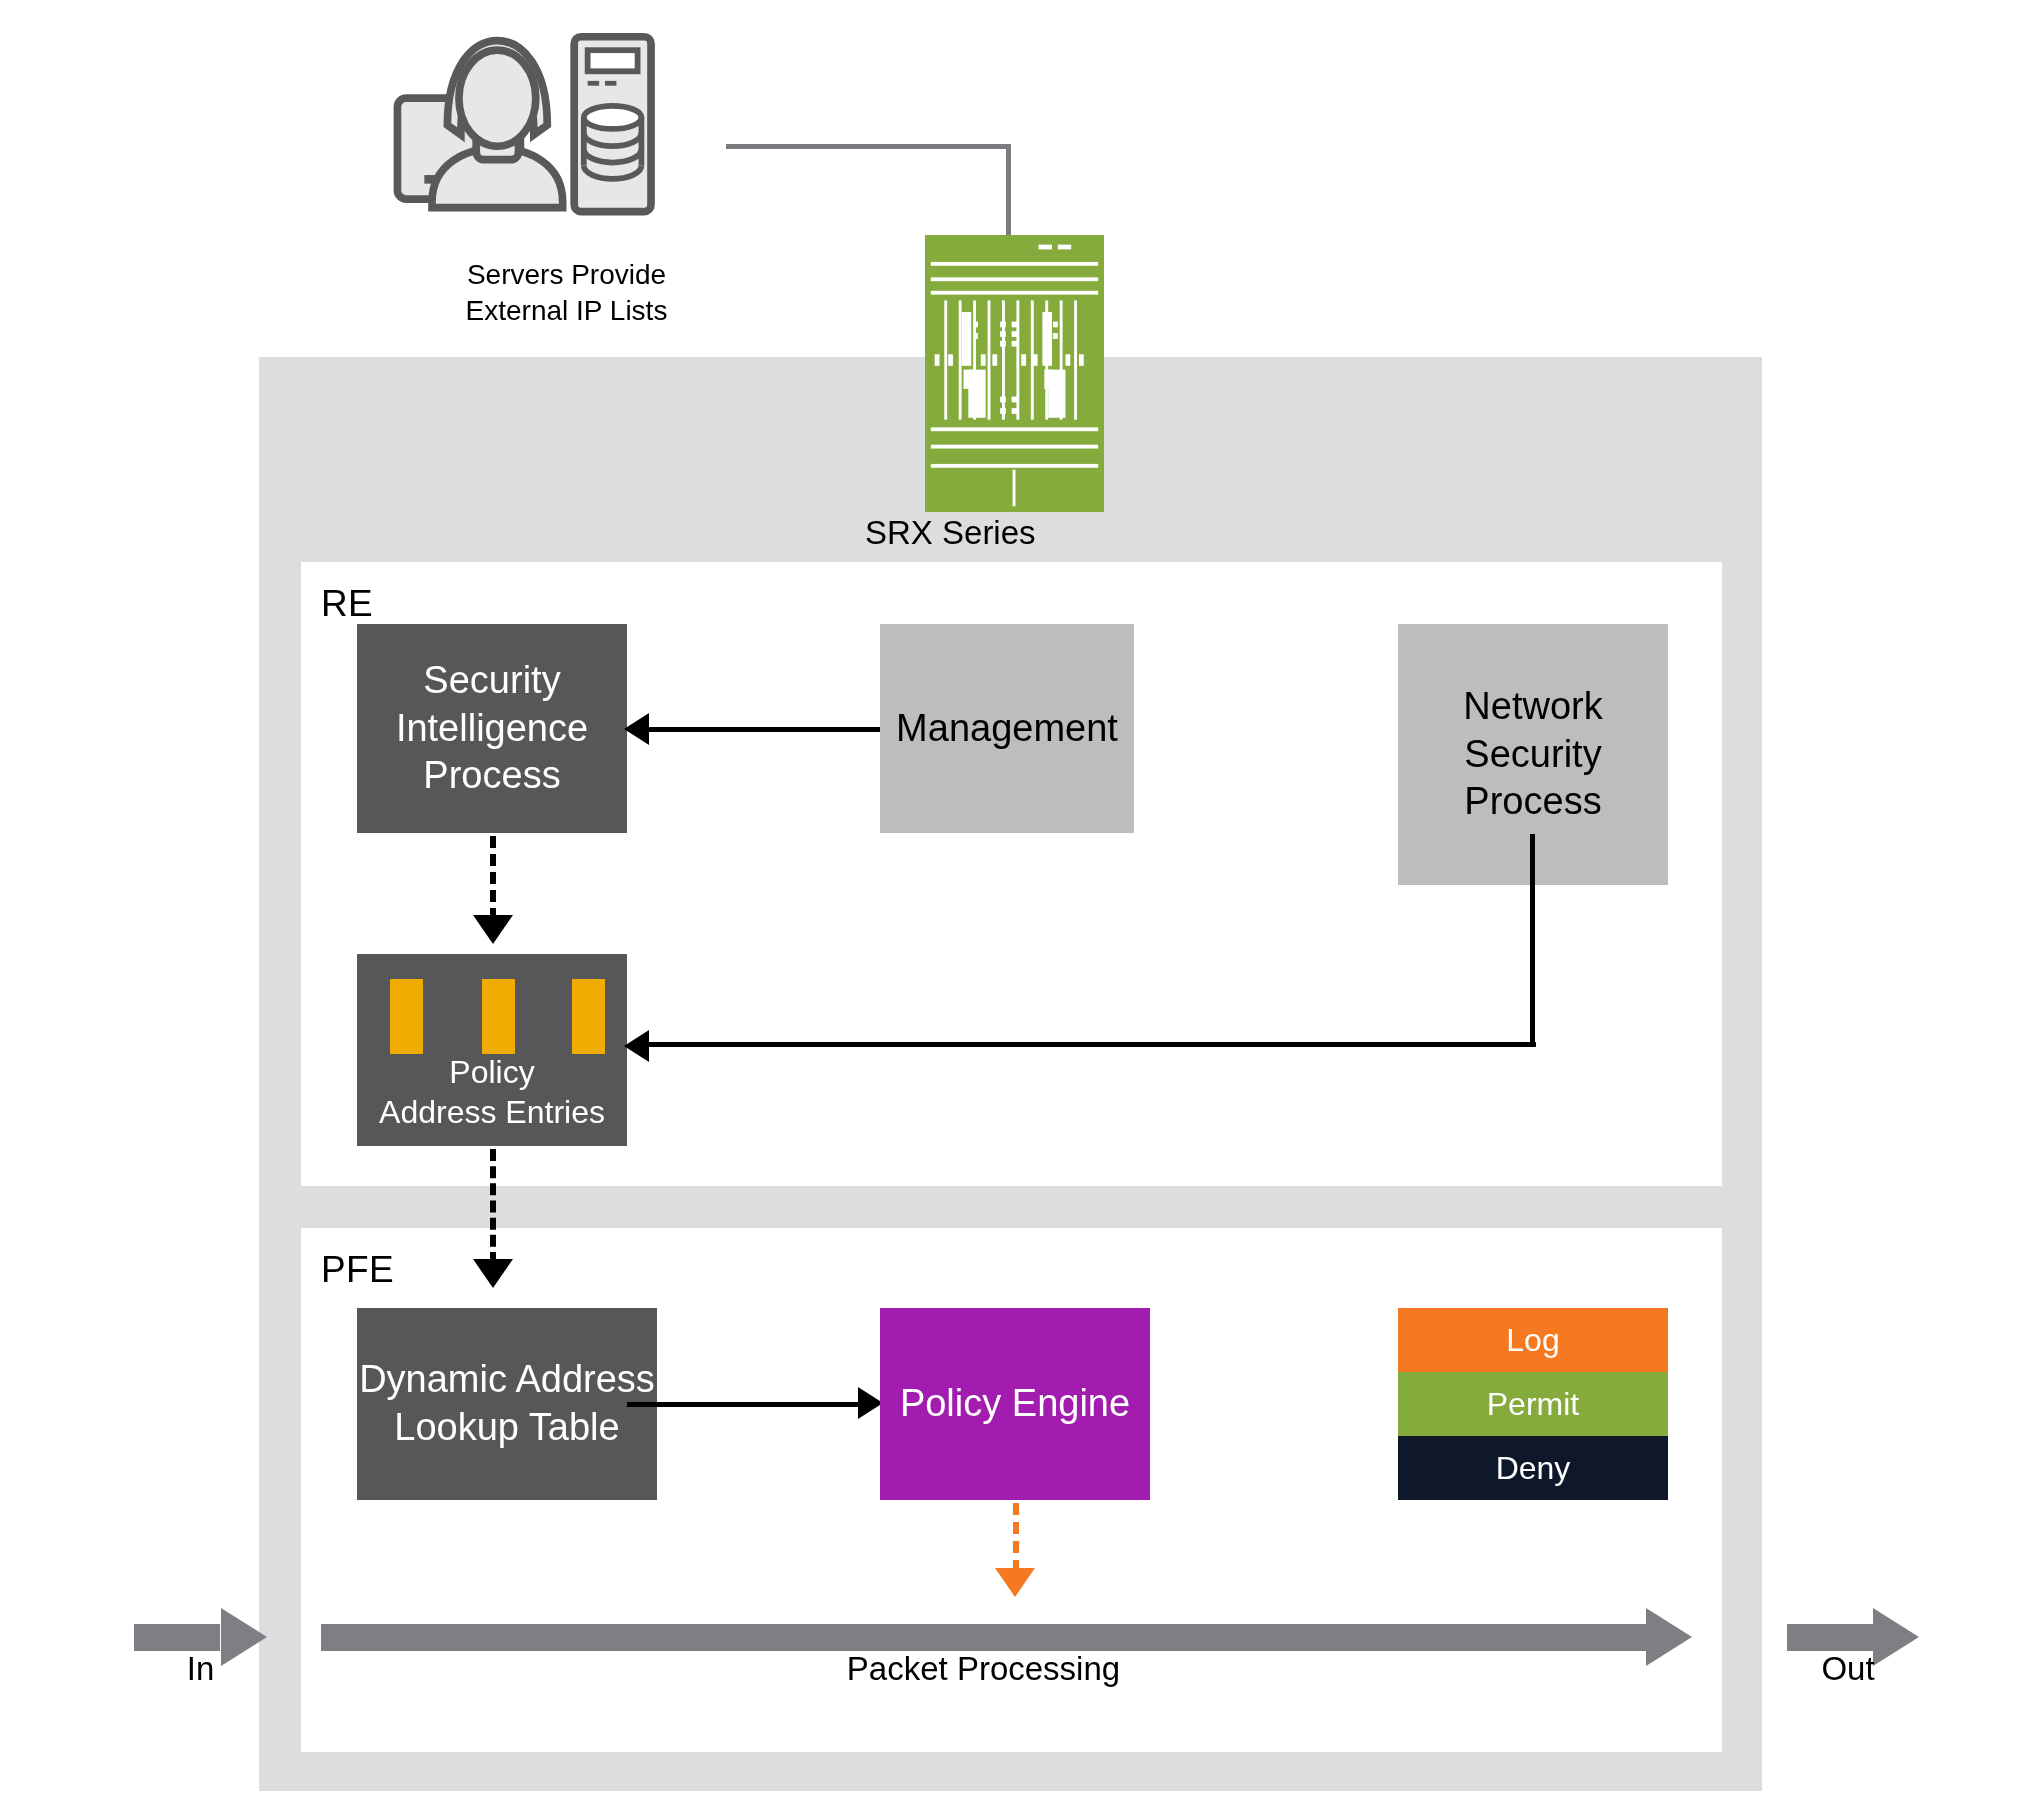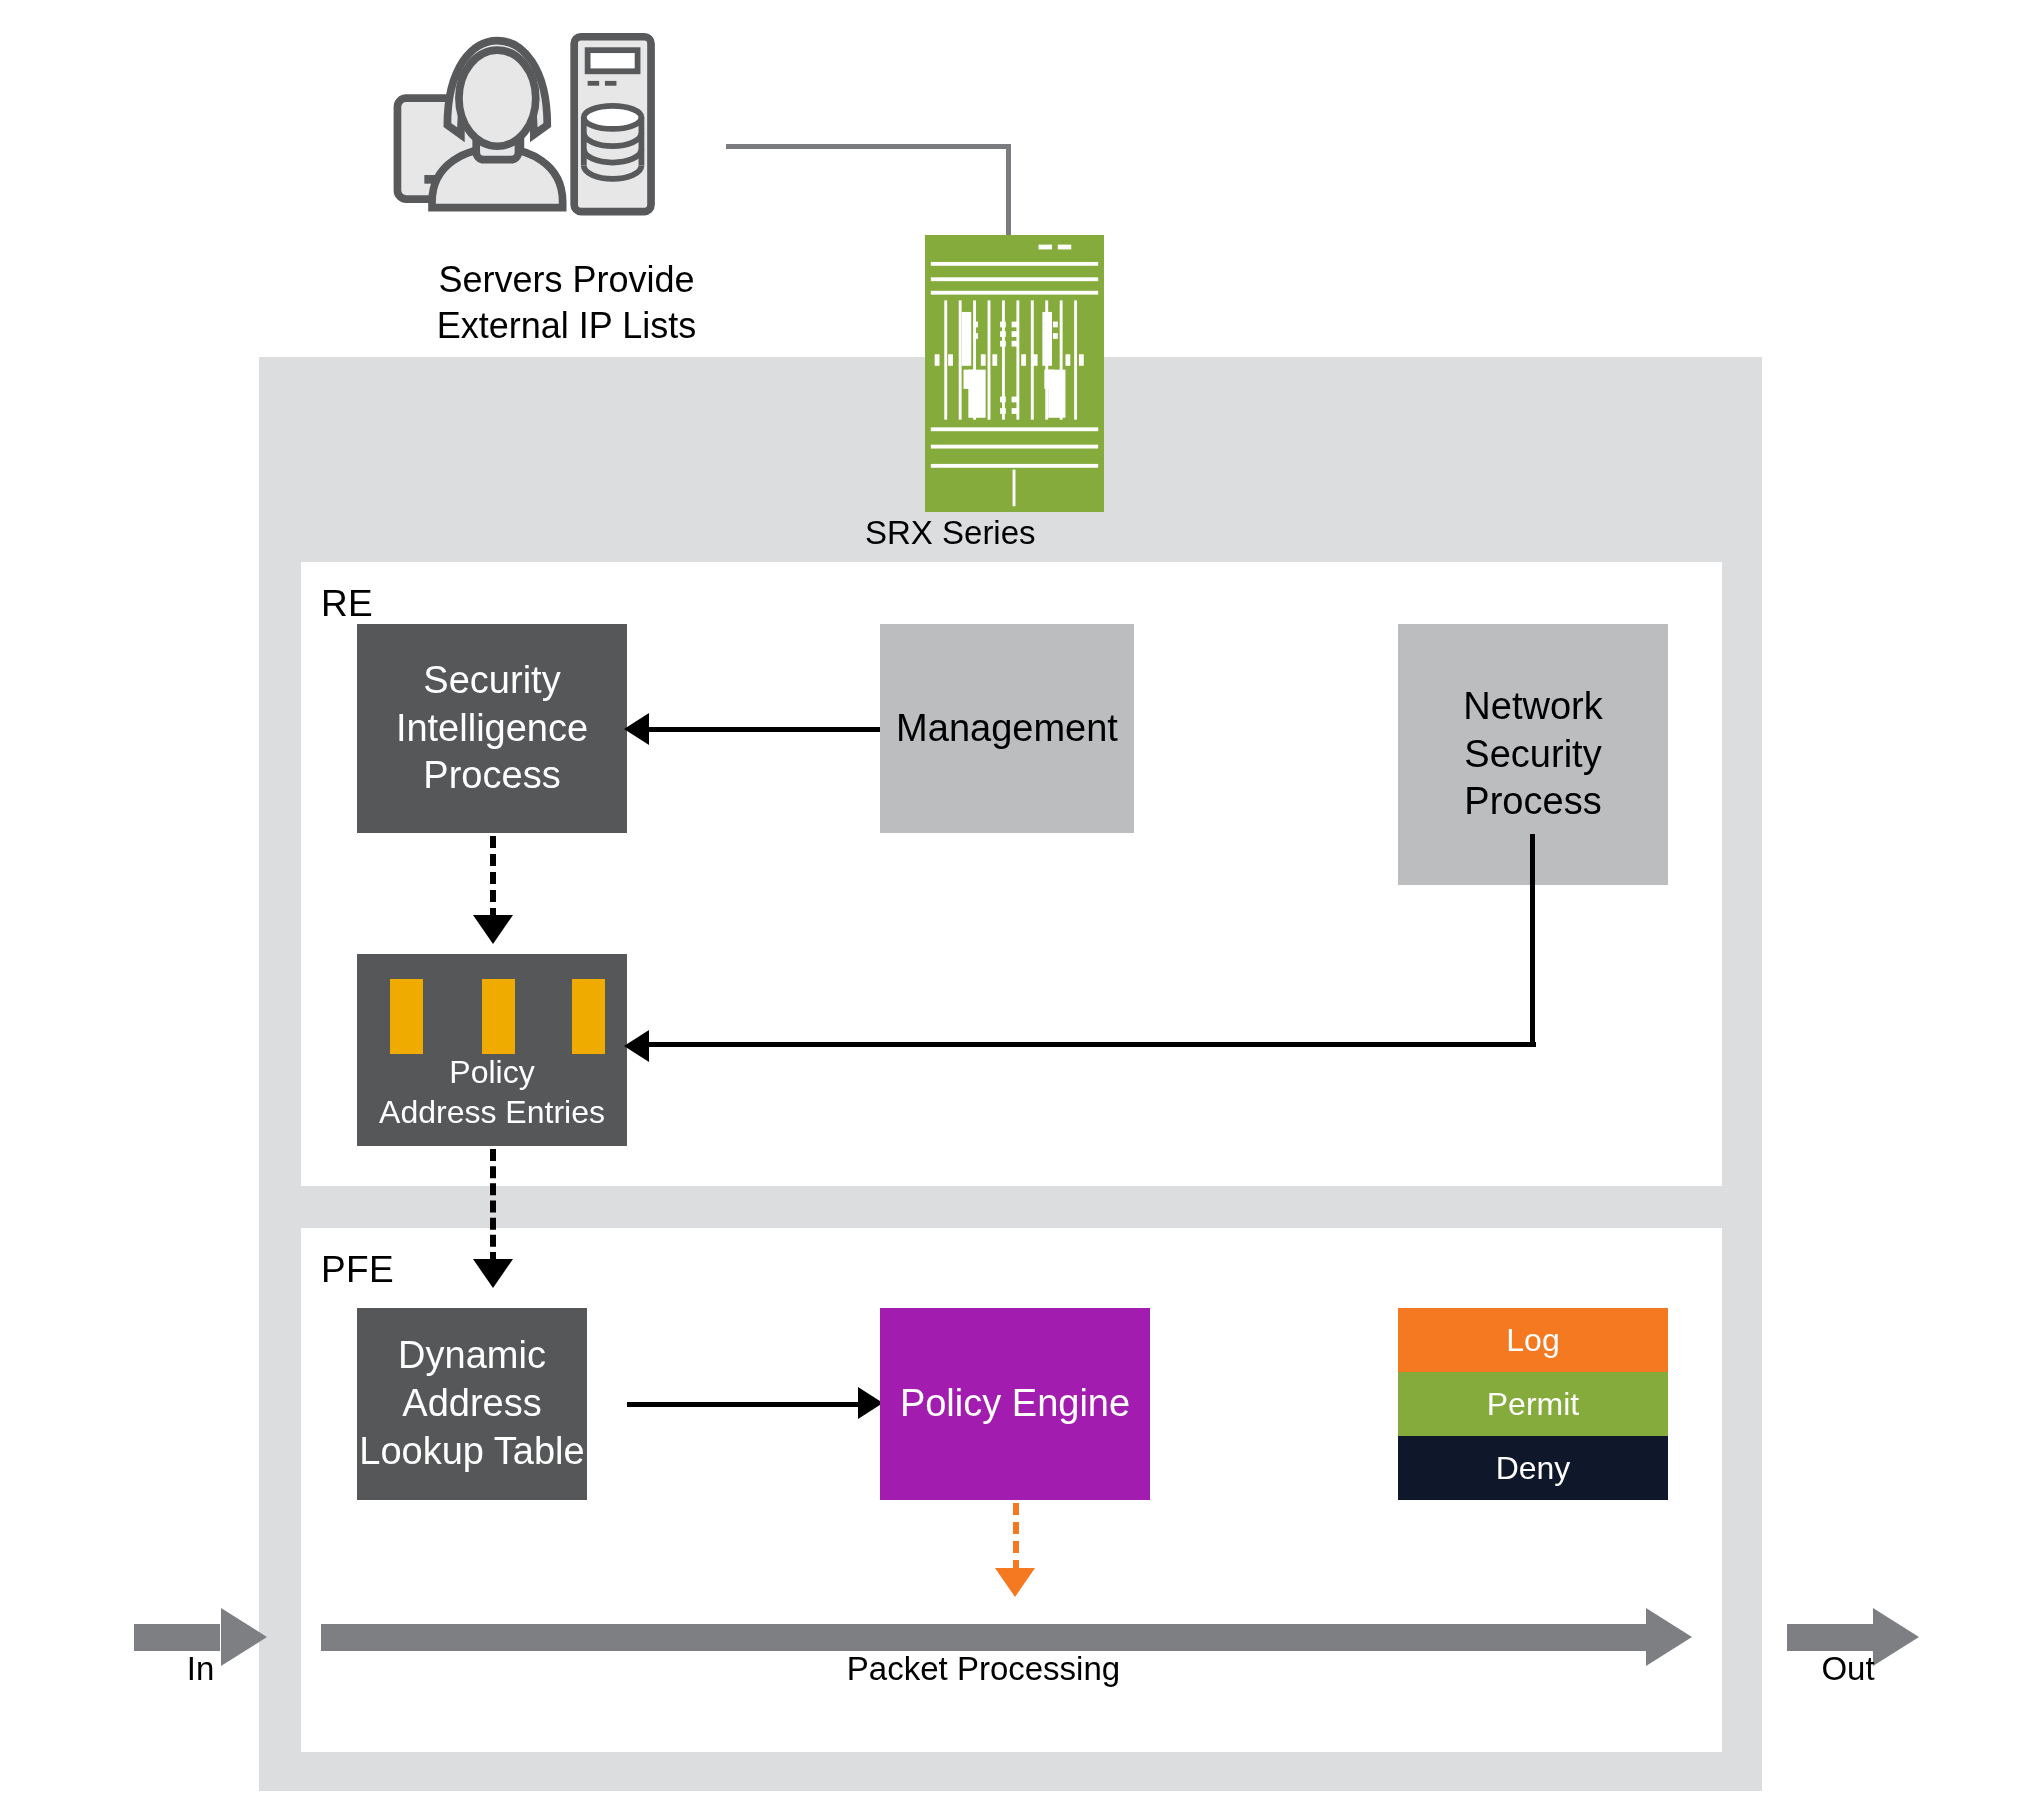--- a/index.html
+++ b/index.html
@@ -82,21 +82,21 @@
     position: absolute;
     top: 25px;
     width: 33px;
     height: 75px;
     background: #f0ab00;
   }
   .dae-bar.b1 { left: 33px; }
   .dae-bar.b2 { left: 125px; }
   .dae-bar.b3 { left: 215px; }
 
-  .b-dalt { left: 357px;  top: 1308px; width: 230px; height: 192px; align-items: center; }
+  .b-dalt { left: 357px;  top: 1308px; width: 300px; height: 192px; align-items: center; }
   .b-pe   { left: 880px;  top: 1308px; width: 270px; height: 192px; }
 
   
   .legend {
     left: 1398px;
     top: 1308px;
     width: 270px;
   }
   .legend-row {
     height: 64px;
@@ -200,21 +200,21 @@
   .lbl-in  { left: 134px; top: 1650px; width: 133px; }
   .lbl-out { left: 1777px; top: 1650px; width: 142px; }
   .lbl-pp  { left: 321px; top: 1650px; width: 1325px; }
 
   
   .srv-group { left: 384px; top: 29px; width: 365px; height: 221px; }
   .srv-caption {
     left: 384px; top: 257px;
     width: 365px;
     text-align: center;
-    font-size: 36px;
+    font-size: 28px;
     line-height: 1.28;
     color: #000000;
   }
 
   .link-h { background: #7a7b7e; height: 4.8px; }
   .link-v { background: #7a7b7e; width: 4.8px; }
   .link-1 { left: 726px; top: 144px; width: 284px; }
   .link-2 { left: 1006px; top: 144px; height: 91px; }
 
   .srx {

